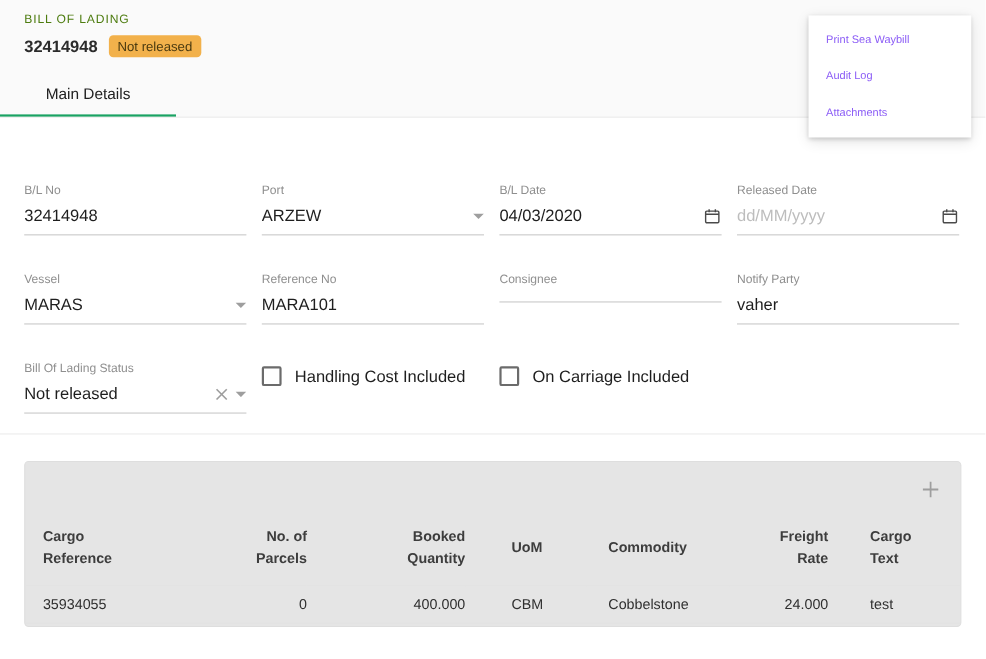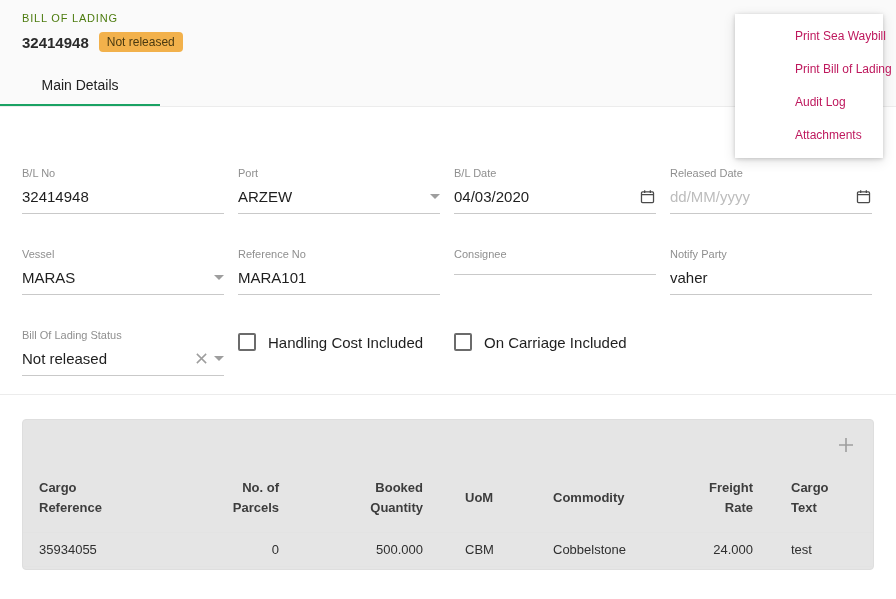--- a/index.html
+++ b/index.html
@@ -35,21 +35,21 @@
   .tab.active { color: #212121; border-bottom-color: var(--accent-green, #1aa263); }
 
   
   .menu {
     position: absolute; top: 14px; right: 13px; width: 148px;
     background: #fff; padding: 6px 0; z-index: 20;
     box-shadow: 0 1px 4px rgba(0,0,0,0.18), 0 3px 12px rgba(0,0,0,0.12);
   }
   .menu-item {
     height: 33px; line-height: 33px; padding: 0 16px;
-    font-size: 12px; color: #be185d; cursor: pointer; white-space: nowrap; margin-left: 44px;
+    font-size: 10px; color: #8b5cf6; cursor: pointer; white-space: nowrap;
   }
 
   
   .form-grid {
     display: grid;
     grid-template-columns: repeat(4, 202px);
     column-gap: 14px; row-gap: 34px;
     margin: 60px 22px 0 22px;
   }
   .field { border-bottom: 1px solid #c9c9c9; padding-bottom: 7px; align-self: start; }
@@ -104,21 +104,20 @@
       <span class="badge">Not released</span>
     </div>
   </div>
   <div class="tabbar">
     <div class="tab active">Main Details</div>
   </div>
 </div>
 
 <div class="menu">
   <div class="menu-item">Print Sea Waybill</div>
-  <div class="menu-item">Print Bill of Lading</div>
   <div class="menu-item">Audit Log</div>
   <div class="menu-item">Attachments</div>
 </div>
 
 <div class="form-grid">
 
   <div class="field">
     <div class="flabel">B/L No</div>
     <div class="fvalue-row">
       <span class="fvalue">32414948</span>
@@ -272,21 +271,21 @@
         <th>
           <div class="th-line">Cargo</div>
           <div class="th-line">Text</div>
         </th>
       </tr>
     </thead>
     <tbody>
       <tr>
         <td>35934055</td>
         <td>0</td>
-        <td>500.000</td>
+        <td>400.000</td>
         <td>CBM</td>
         <td>Cobbelstone</td>
         <td>24.000</td>
         <td>test</td>
       </tr>
     </tbody>
   </table>
 </div>
 
 </body></html>

